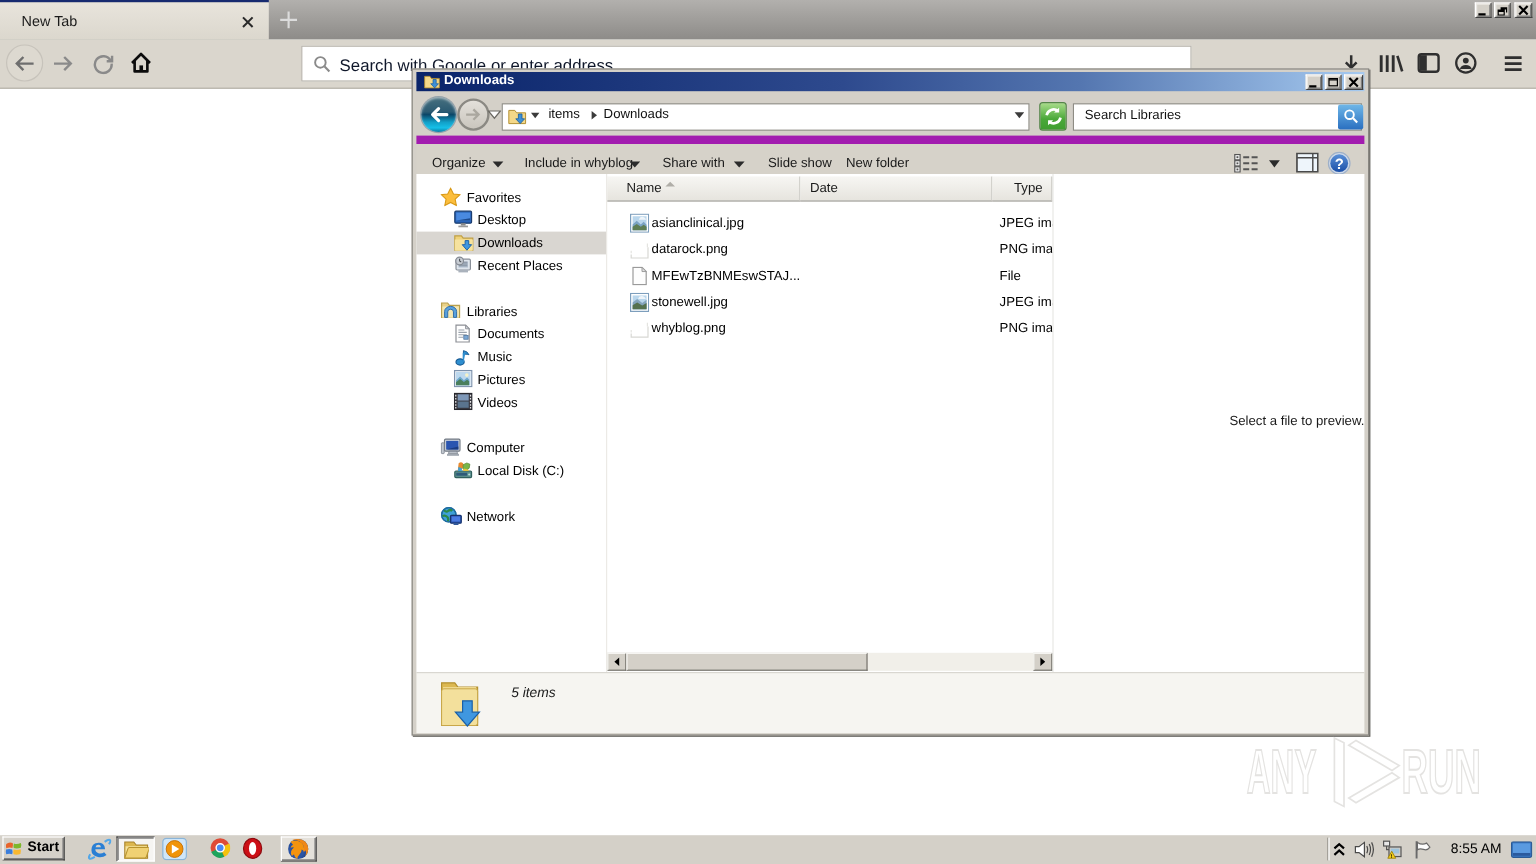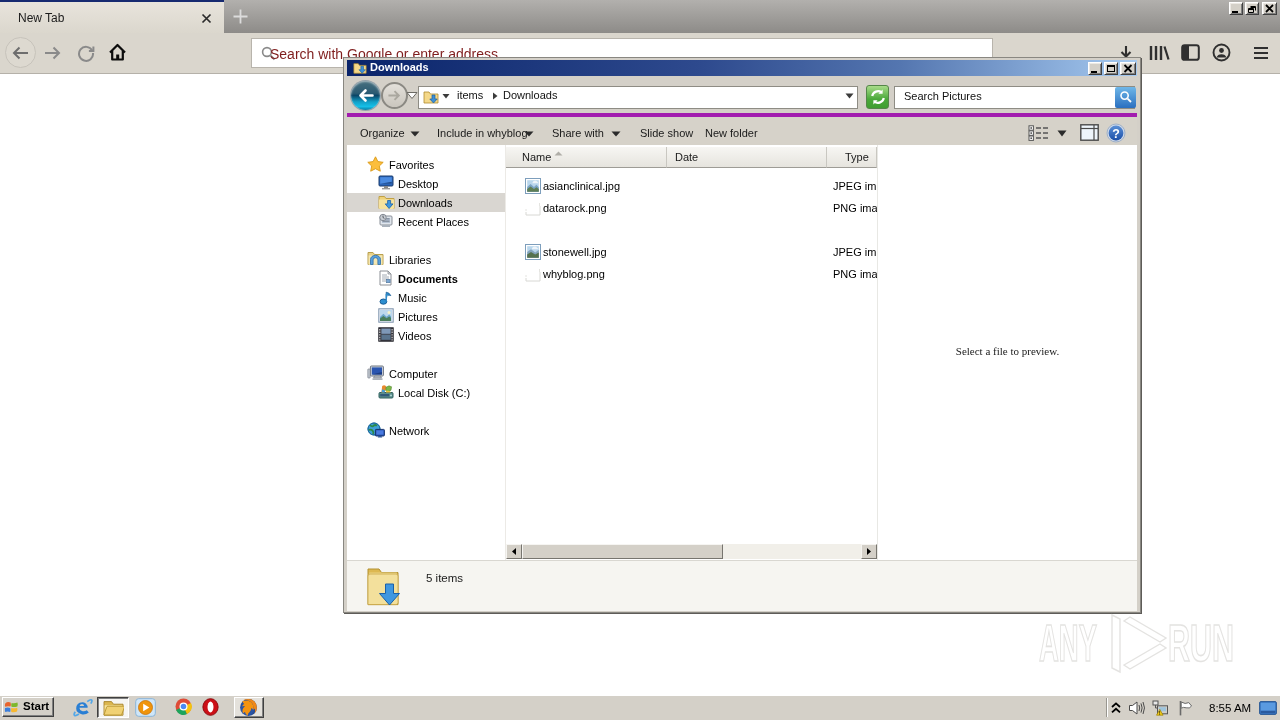--- a/index.html
+++ b/index.html
@@ -54,21 +54,21 @@
   <svg class="abs" style="left:108px;top:10px" width="19" height="19" viewBox="0 0 19 19">
       <path d="M2 9.5 L9.5 2 L17 9.5 M4.2 7.8 V16.5 H14.8 V7.8" stroke="#0c0c0c" stroke-width="2.2" fill="none" stroke-linejoin="round"></path>
       <rect x="8.2" y="11.5" width="3" height="5" fill="#0c0c0c"></rect>
     </svg>
 
   <div class="abs" style="left:251px;top:5px;width:742px;height:30px;background:#fff;border:1px solid #b8b4ac;"></div>
   <svg class="abs" style="left:261px;top:13px" width="15" height="15" viewBox="0 0 15 15">
       <circle cx="6" cy="6" r="4.4" stroke="#8a8a8a" stroke-width="1.6" fill="none"></circle>
       <path d="M9.5 9.5 L13.5 13.5" stroke="#8a8a8a" stroke-width="1.8"></path>
     </svg>
-  <span class="abs" style="left:270px;top:13px;font-size:14px;color:#7f1d1d;">Search with Google or enter address</span>
+  <span class="abs" style="left:283px;top:13px;font-size:14px;color:#0f172a;">Search with Google or enter address</span>
 
   <svg class="abs" style="left:1117px;top:11px" width="18" height="18" viewBox="0 0 18 18">
       <path d="M9 2 V12 M4.5 8 L9 12.5 L13.5 8" stroke="#2f2f2f" stroke-width="2.1" fill="none"></path>
     </svg>
   <svg class="abs" style="left:1148px;top:11px" width="22" height="18" viewBox="0 0 22 18">
       <path d="M3 2 V16 M8 2 V16 M13 2 V16" stroke="#2f2f2f" stroke-width="2.4"></path>
       <path d="M16.5 2.5 L20.5 15.5" stroke="#2f2f2f" stroke-width="2.2"></path>
     </svg>
   <svg class="abs" style="left:1181px;top:11px" width="19" height="17" viewBox="0 0 19 17">
       <rect x="1.2" y="1.2" width="16.6" height="14.6" rx="2.4" stroke="#2f2f2f" stroke-width="2" fill="none"></rect>
@@ -139,29 +139,29 @@
 
     <div class="abs" style="left:519px;top:6px;width:23px;height:24px;background:linear-gradient(#a8dc8a,#4aa83a 60%,#3f9e30);border:1px solid #55864a;border-radius:3px;"></div>
     <svg class="abs" style="left:522px;top:9px" width="18" height="18" viewBox="0 0 18 18">
       <path d="M3.2 8 a6 6 0 0 1 9.4 -3.6" stroke="#fff" stroke-width="2.2" fill="none"></path>
       <path d="M13.6 1.6 v4.2 h-4.2 z" fill="#fff"></path>
       <path d="M14.8 10 a6 6 0 0 1 -9.4 3.6" stroke="#fff" stroke-width="2.2" fill="none"></path>
       <path d="M4.4 16.4 v-4.2 h4.2 z" fill="#fff"></path>
     </svg>
 
     <div class="abs" style="left:547px;top:7px;width:241px;height:23px;background:#fff;border:1px solid #8e8c84;"></div>
-    <span class="abs" style="left:557px;top:11px;font-size:11px;color:#111;">Search Pictures</span>
+    <span class="abs" style="left:557px;top:11px;font-size:11px;color:#111;">Search Libraries</span>
     <div class="abs" style="left:768px;top:8px;width:21px;height:21px;background:linear-gradient(#6fb7e8,#2a6fc0);border-radius:2px;"></div>
     <svg class="abs" style="left:772px;top:11px" width="14" height="14" viewBox="0 0 14 14">
         <circle cx="5.6" cy="5.6" r="3.6" stroke="#fff" stroke-width="1.6" fill="none"></circle>
         <path d="M8.6 8.6 L12 12" stroke="#fff" stroke-width="1.8"></path>
       </svg>
   </div>
 
-  <div class="abs" id="cmdbar" style="left:3px;top:55px;width:790px;height:32px;background:#d6d2c9;border-top:4px solid #a21caf;font-size:11px;color:#1a1a1a;text-align:center;">
+  <div class="abs" id="cmdbar" style="left:3px;top:55px;width:790px;height:32px;background:#d6d2c9;border-top:7px solid #a21caf;font-size:11px;color:#1a1a1a;text-align:center;">
     <span class="abs" style="left:13px;top:10px;">Organize</span>
       <svg class="abs" style="left:63px;top:14px" width="10" height="6">
         <path d="M0.5 0.5 h9 L5 5.5 z" fill="#2b2b2b"></path>
       </svg>
     <span class="abs" style="left:90px;top:10px;">Include in whyblog</span>
       <svg class="abs" style="left:177px;top:14px" width="10" height="6">
         <path d="M0.5 0.5 h9 L5 5.5 z" fill="#2b2b2b"></path>
       </svg>
     <span class="abs" style="left:205px;top:10px;">Share with</span>
       <svg class="abs" style="left:264px;top:14px" width="10" height="6">
@@ -240,21 +240,21 @@
         <span class="tlab" style="left:51px">Recent Places</span>
       </div>
     <div class="trow" style="top:105px;">
         <svg class="ticon" style="left:20px" width="17" height="15" viewBox="0 0 17 15">
           <path d="M1 1.5 h5 l1.5 2 H16 v10 H1 z" fill="#e8d188" stroke="#b9a04e"></path>
           <rect x="1.6" y="4.4" width="13.8" height="9.4" fill="#f4e7b2"></rect>
           <path d="M3.5 13.5 v-5 a5 4.2 0 0 1 10 0 v5 h-2.6 v-4.6 a2.4 2.2 0 0 0 -4.8 0 v4.6 z" fill="#58a0dc" stroke="#2e6ca8" stroke-width="0.8"></path>
         </svg>
         <span class="tlab" style="left:42px">Libraries</span>
       </div>
-    <div class="trow" style="top:124px;font-weight:bold;">
+    <div class="trow" style="top:124px;">
         <svg class="ticon" style="left:31px" width="15" height="16" viewBox="0 0 15 16">
           <path d="M2 1 h8 l3 3 v11 H2 z" fill="#fff" stroke="#8d9096"></path>
           <path d="M10 1 l3 3 h-3 z" fill="#d8dbe0" stroke="#8d9096" stroke-width="0.8"></path>
           <path d="M4 5 h5 M4 7 h7 M4 9 h7 M4 11 h4" stroke="#9aa2ac" stroke-width="0.9"></path>
           <rect x="8.5" y="9.5" width="3.6" height="3.2" fill="#7ba7d4" stroke="#4a7098" stroke-width="0.6"></rect>
         </svg>
         <span class="tlab" style="left:51px">Documents</span>
       </div>
     <div class="trow" style="top:143px;">
         <svg class="ticon" style="left:31px" width="16" height="16" viewBox="0 0 16 16">
@@ -338,20 +338,28 @@
         <span class="flab">asianclinical.jpg</span>
         <span class="ftype">JPEG image</span>
       </div>
     <div class="frow" style="top:52px;">
         <svg class="ficon" viewBox="0 0 16 16">
           <path d="M1 12 v3 h14 V6" stroke="#d8d8d4" fill="none"></path>
           <path d="M14.5 3 v3 M1 9 v2" stroke="#e4e4e0" fill="none"></path>
         </svg>
         <span class="flab">datarock.png</span>
         <span class="ftype">PNG image</span>
+      </div>
+    <div class="frow" style="top:74px;">
+        <svg class="ficon" viewBox="0 0 16 16">
+          <path d="M2.5 0.8 h7.5 l3.5 3.5 V15.2 H2.5 z" fill="#fdfdfd" stroke="#9a9a9a"></path>
+          <path d="M10 0.8 l3.5 3.5 H10 z" fill="#e0e0e0" stroke="#9a9a9a" stroke-width="0.8"></path>
+        </svg>
+        <span class="flab">MFEwTzBNMEswSTAJ...</span>
+        <span class="ftype">File</span>
       </div>
     <div class="frow" style="top:96px;">
         <svg class="ficon" viewBox="0 0 16 16">
           <rect x="0.5" y="0.5" width="15" height="15" fill="#fff" stroke="#7d9ebc"></rect>
           <rect x="2.2" y="2.2" width="11.6" height="11.6" fill="#b9d6ec"></rect>
           <path d="M2.2 8 l3.8 -2.8 4.2 3.2 3.6 -2.6 V13.8 H2.2 z" fill="#84a4bc"></path>
           <path d="M2.2 10.4 l3.8 -2.4 4.2 2.6 3.6 -2 V13.8 H2.2 z" fill="#55714e"></path>
           <path d="M8 3 q2.2 -1 4 0.4 q1 0.8 1.2 1.8 h-6.4 q0.2 -1.4 1.2 -2.2" fill="#eef4f9"></path>
         </svg>
         <span class="flab">stonewell.jpg</span>
@@ -372,30 +380,30 @@
           </svg></div>
       <div class="sbtn" style="left:355px;"><svg width="14" height="13">
             <path d="M5 3 L9 6.5 L5 10 z" fill="#000"></path>
           </svg></div>
       <div class="abs" style="left:16px;top:0;width:201px;height:15px;background:#d4d0c8;border:1px solid;border-color:#f6f5f2 #77756f #77756f #f6f5f2;"></div>
     </div>
     <div class="abs" style="left:371px;top:0;width:1px;height:415px;background:#e8e8e4;"></div>
     <div class="abs" style="left:-1px;top:0;width:1px;height:415px;background:#eceae6;"></div>
   </div>
 
-  <span class="abs" style="left:534px;top:287px;width:259px;text-align:center;font-size:11px;color:#1a1a1a;font-family:Liberation Serif, serif;">Select a file to preview.</span>
+  <span class="abs" style="left:534px;top:287px;width:259px;text-align:right;font-size:11px;color:#1a1a1a;">Select a file to preview.</span>
 
   <div class="abs" style="left:3px;top:502px;width:790px;height:51px;background:#f6f5f1;border-top:1px solid #d9d7d1;">
     <svg style="position:absolute;left:19px;top:3px" width="40" height="44" viewBox="0 0 40 44">
       <path d="M2 5 h11 l2.6 3.6 H32 v32 H2 z" fill="#dcb851" stroke="#b39030"></path>
       <path d="M3.2 8.6 h27.6 v30.6 H3.2 z" fill="#efd98e"></path>
       <path d="M2 40.6 V12 a2 2 0 0 1 2 -2 h26 a2 2 0 0 1 2 2 v26.6 a2 2 0 0 1 -2 2 z" fill="#f3e09c" stroke="#c8a648" stroke-width="0.8"></path>
       <path d="M24.5 21 v9.5 h-6 l10 11.5 10 -11.5 h-6 V21 z" fill="#3f97e0" stroke="#1a60a8" transform="translate(-5,-1)"></path>
     </svg>
-    <span style="position:absolute;left:79px;top:11px;font-size:11.5px;color:#1a1a1a;">5 items</span>
+    <span style="position:absolute;left:79px;top:11px;font-size:11.5px;color:#1a1a1a;font-style:italic;">5 items</span>
   </div>
 </div>
 
 <style>
   .trow { position:absolute; left:0; width:158px; height:19px; }
   .ticon { position:absolute; top:1px; }
   .tlab { position:absolute; top:4px; white-space:nowrap; }
   .hdr { position:absolute; top:2px; height:21px; background:linear-gradient(#f7f6f3,#e6e4de);
          border-right:1px solid #c9c7c1; border-bottom:1px solid #9e9c96; font-size:11px; color:#1a1a1a; }
   .hdr span { display:inline-block; margin-top:4px; }

